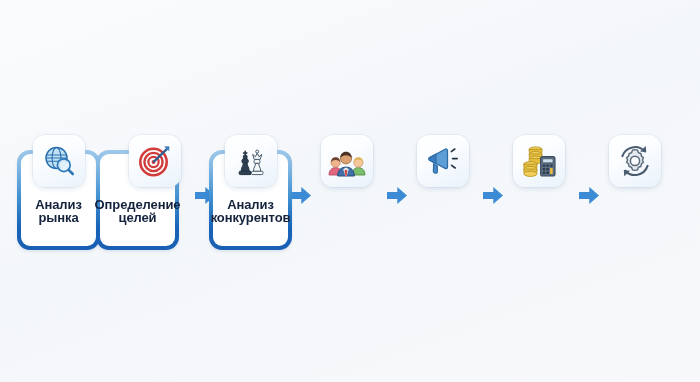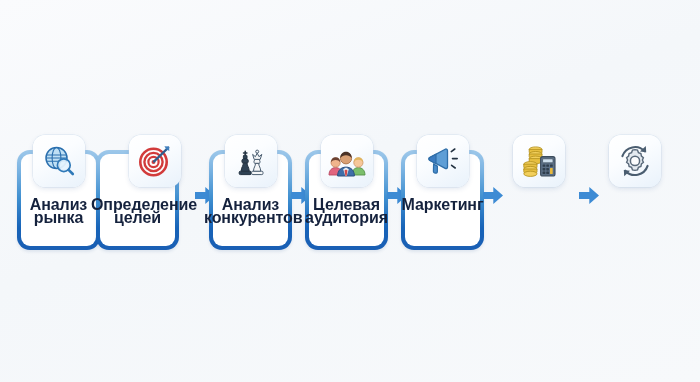--- a/index.html
+++ b/index.html
@@ -23,21 +23,21 @@
                      linear-gradient(to bottom,#9ec8ea 0%,#7fb6e3 18%,#3f8fd0 48%,#1763b8 78%,#1a5fb4 100%);
     background-origin:border-box;
     background-clip:padding-box,border-box;
     box-shadow:0 2px 3px rgba(30,70,130,.10);
   }
   .card-label{
     position:absolute;
     left:-9px;right:-9px;
     top:44px;
     text-align:center;
-    font-size:16px;
+    font-size:13px;
     font-weight:bold;
     line-height:13.2px;
     color:#15223d;
     letter-spacing:-0.1px;
     white-space:pre-line;
   }
   .icon-tile{
     position:absolute;
     width:52px;height:52px;
     border-radius:12px;
@@ -123,24 +123,20 @@
       <circle cx="24.2" cy="8.6" r="1.5" fill="#f4f6f8" stroke="#4a5d70" stroke-width="1"></circle>
     </svg>
   </div>
 
   <div class="arrow" style="left:291px;top:187px;">
     <svg width="20" height="17" viewBox="0 0 20 17">
       <path d="M0 5.1h10.3V0L20 8.5l-9.7 8.5v-5.1H0z" fill="#3d8bd4"></path>
     </svg>
   </div>
 
-  <div class="card" style="left:305px;top:150px;">
-    <div class="card-label">Целевая
-аудитория</div>
-  </div>
   <div class="icon-tile" style="left:321px;top:135px;">
     <svg width="38" height="34" viewBox="0 0 38 34">
 
       <path d="M1 31c0-4.6 2.8-7.4 6.6-7.4S14.2 26.4 14.2 31z" fill="#e2657f" stroke="#b84a62" stroke-width=".9"></path>
       <circle cx="7.6" cy="18.6" r="4.6" fill="#f0b48c" stroke="#c98a63" stroke-width=".9"></circle>
       <path d="M3 18.2c0-3.1 1.9-5 4.6-5s4.6 1.9 4.6 5c-1.2-1.3-2.4-2.2-4.6-2.2S4.2 16.9 3 18.2z" fill="#6b4232"></path>
 
       <path d="M23.8 31c0-4.6 2.8-7.4 6.6-7.4S37 26.4 37 31z" fill="#7bbf6b" stroke="#559148" stroke-width=".9"></path>
       <circle cx="30.4" cy="18.6" r="4.6" fill="#f6c79a" stroke="#cf9a6d" stroke-width=".9"></circle>
       <path d="M25.8 18c0-3 1.9-4.8 4.6-4.8S35 15 35 18c-1.2-1.4-2.4-2.2-4.6-2.2s-3.4.8-4.6 2.2z" fill="#e0b45e"></path>
@@ -152,23 +148,20 @@
       <path d="M12.4 13.9c0-3.7 2.3-6.1 5.6-6.1s5.6 2.4 5.6 6.1c-1.5-1.6-3-2.7-5.6-2.7s-4.1 1.1-5.6 2.7z" fill="#4a3226"></path>
     </svg>
   </div>
 
   <div class="arrow" style="left:387px;top:187px;">
     <svg width="20" height="17" viewBox="0 0 20 17">
       <path d="M0 5.1h10.3V0L20 8.5l-9.7 8.5v-5.1H0z" fill="#3d8bd4"></path>
     </svg>
   </div>
 
-  <div class="card" style="left:401px;top:150px;">
-    <div class="card-label">Маркетинг</div>
-  </div>
   <div class="icon-tile" style="left:417px;top:135px;">
     <svg width="36" height="32" viewBox="0 0 36 32">
       <path d="M4.6 12.6l15.6-8.4c1.1-.6 2.3.2 2.3 1.5v16.2c0 1.3-1.2 2.1-2.3 1.5L4.6 15c-1-.5-1-1.9 0-2.4z" fill="#5e9ed6" stroke="#2f6ea8" stroke-width="1.3"></path>
       <path d="M4.8 12.5l6.2-3.3v9.6l-6.2-3.3c-1.1-.6-1.1-2.4 0-3z" fill="#3b7bc0" stroke="#2f6ea8" stroke-width="1.2"></path>
       <path d="M8.6 19.1l3.8 2v5.1c0 1.1-.9 2-2 2s-2-.9-2-2z" fill="#4a8ccb" stroke="#2f6ea8" stroke-width="1.2"></path>
       <path d="M26.3 6.6l3.5-2.6M27.5 13.6h4.7M26.6 20.3l3.6 2.7" stroke="#233241" stroke-width="1.6" stroke-linecap="round"></path>
     </svg>
   </div>
 
   <div class="arrow" style="left:483px;top:187px;">

